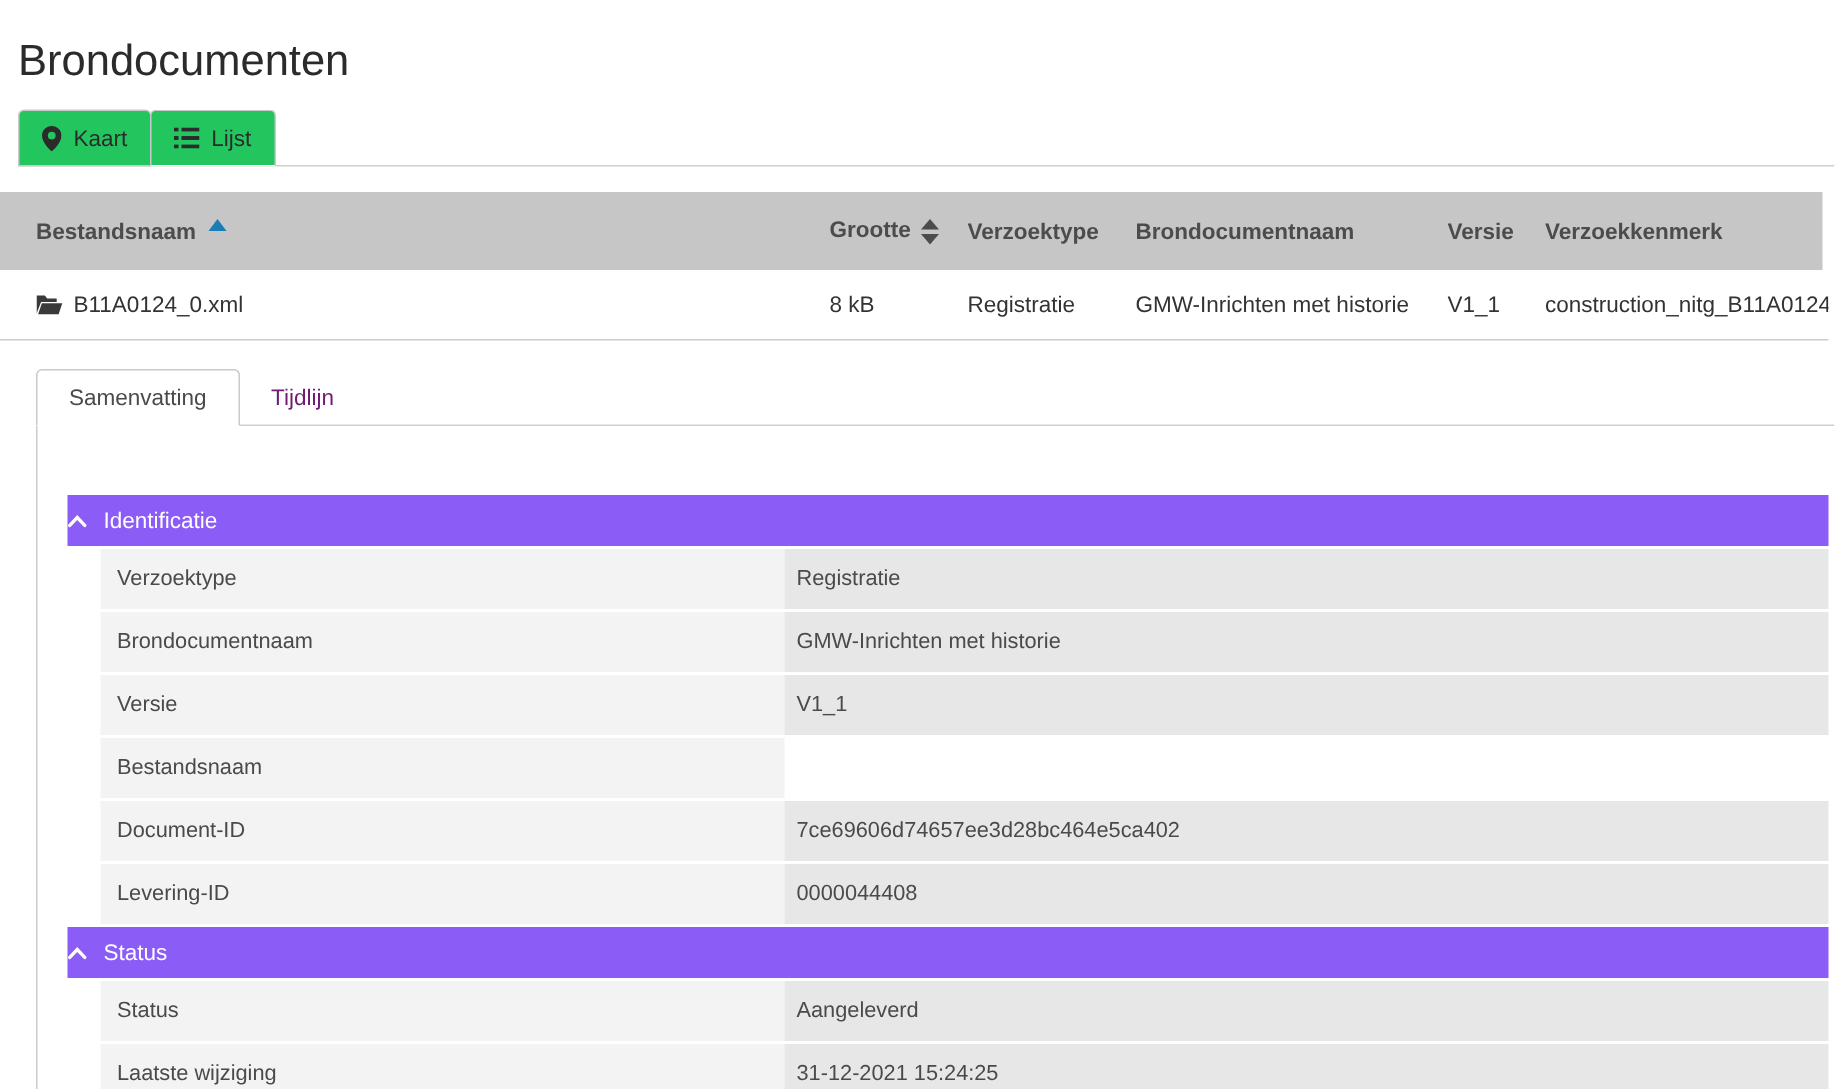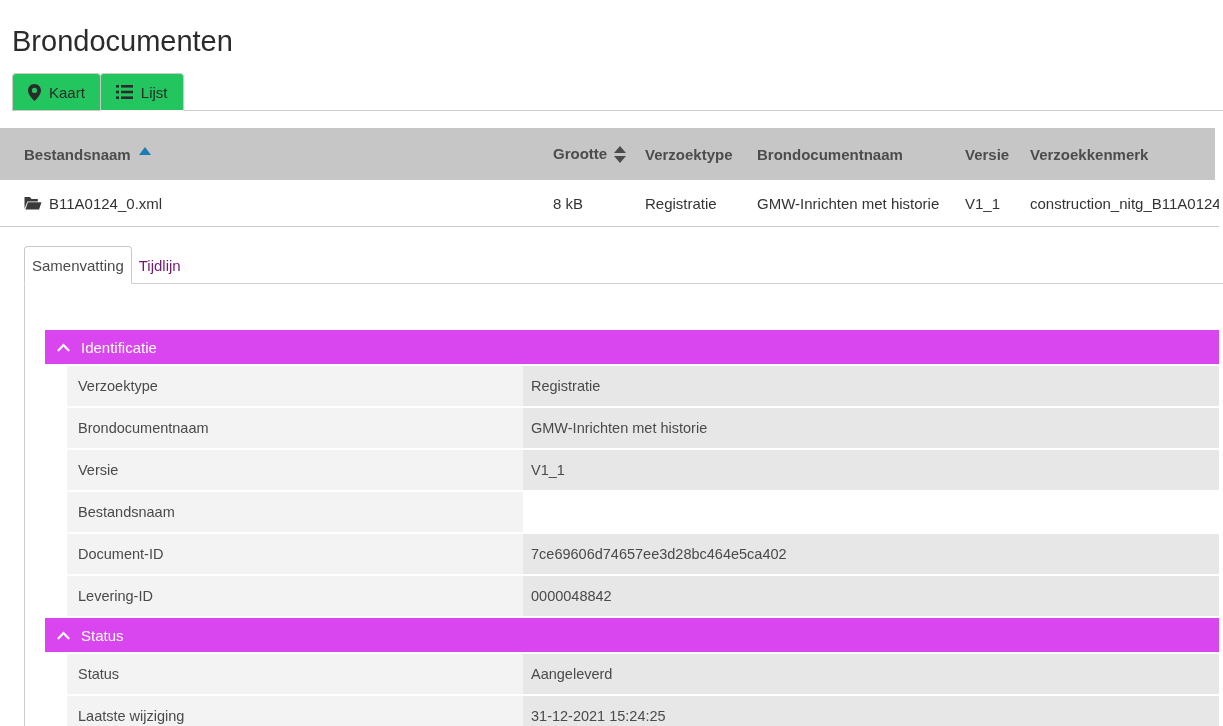--- a/index.html
+++ b/index.html
@@ -28,28 +28,28 @@
   .filecell { display:flex; align-items:center; gap:7px; }
 
   .arrow-up-blue { display:inline-block; width:0; height:0; margin-left:8px; position:relative; top:-5px;
         border-left:6px solid transparent; border-right:6px solid transparent; border-bottom:8px solid #1c7cb5; }
   .sort-both { display:inline-flex; flex-direction:column; gap:3px; margin-left:7px; vertical-align:middle; }
   .sort-both .up { width:0; height:0; border-left:6px solid transparent; border-right:6px solid transparent; border-bottom:7px solid #4c4c4c; }
   .sort-both .down { width:0; height:0; border-left:6px solid transparent; border-right:6px solid transparent; border-top:7px solid #4c4c4c; }
 
   
   .tabs2 { display:flex; align-items:flex-end; margin:18px 0 0 24px; border-bottom:1px solid #cfcfcf; height:39px; }
-  .tab2 { height:38px; display:flex; align-items:center; padding:0 7px; font-size:15px; cursor:pointer; margin-bottom:-1px; }
+  .tab2 { height:38px; display:flex; align-items:center; padding:0 21px; font-size:15px; cursor:pointer; margin-bottom:-1px; }
   .tab2.active { background:#fff; border:1px solid #c9c9c9; border-bottom-color:#fff; border-radius:4px 4px 0 0; color:#4a4a4a; }
   .tab2.inactive { color:#701a75; }
 
   
   .panel { margin-left:24px; border-left:1px solid #ccc; min-height:443px; padding:46px 4px 0 20px; }
-  .secbar { height:34px; background:#d946ef; color:#fff; display:flex; align-items:center; gap:11px;
-            padding-left:12px; font-size:15px; cursor:pointer; }
+  .secbar { height:34px; background:#8b5cf6; color:#fff; display:flex; align-items:center; gap:11px;
+            font-size:15px; cursor:pointer; }
   .rows { margin-left:22px; }
   .drow { display:flex; margin-top:2px; height:40px; font-size:14.5px; }
   .drow .lbl { width:456px; background:#f3f3f3; line-height:40px; padding-left:11px; overflow:hidden; white-space:nowrap; }
   .drow .val { flex:1; background:#e7e7e7; line-height:40px; padding-left:8px; overflow:hidden; white-space:nowrap; }
   .secgap { height:2px; }
   a.filelink { color:#1380be; text-decoration:none; cursor:pointer; }
 </style>
 </head>
 <body>
 
@@ -148,21 +148,21 @@
       </div>
       <div class="drow">
         <div class="lbl">Bestandsnaam</div>
       </div>
       <div class="drow">
         <div class="lbl">Document-ID</div>
         <div class="val">7ce69606d74657ee3d28bc464e5ca402</div>
       </div>
       <div class="drow">
         <div class="lbl">Levering-ID</div>
-        <div class="val">0000048842</div>
+        <div class="val">0000044408</div>
       </div>
     </div>
 
     <div class="secgap"></div>
     <div class="secbar">
       <span style="display:inline-flex;">
         <svg width="13" height="9" viewBox="0 0 13 9">
             <path d="M1.5 7.3 L6.5 2 L11.5 7.3" stroke="#fff" stroke-width="2.2" fill="none" stroke-linecap="round"></path>
           </svg>
       </span>

